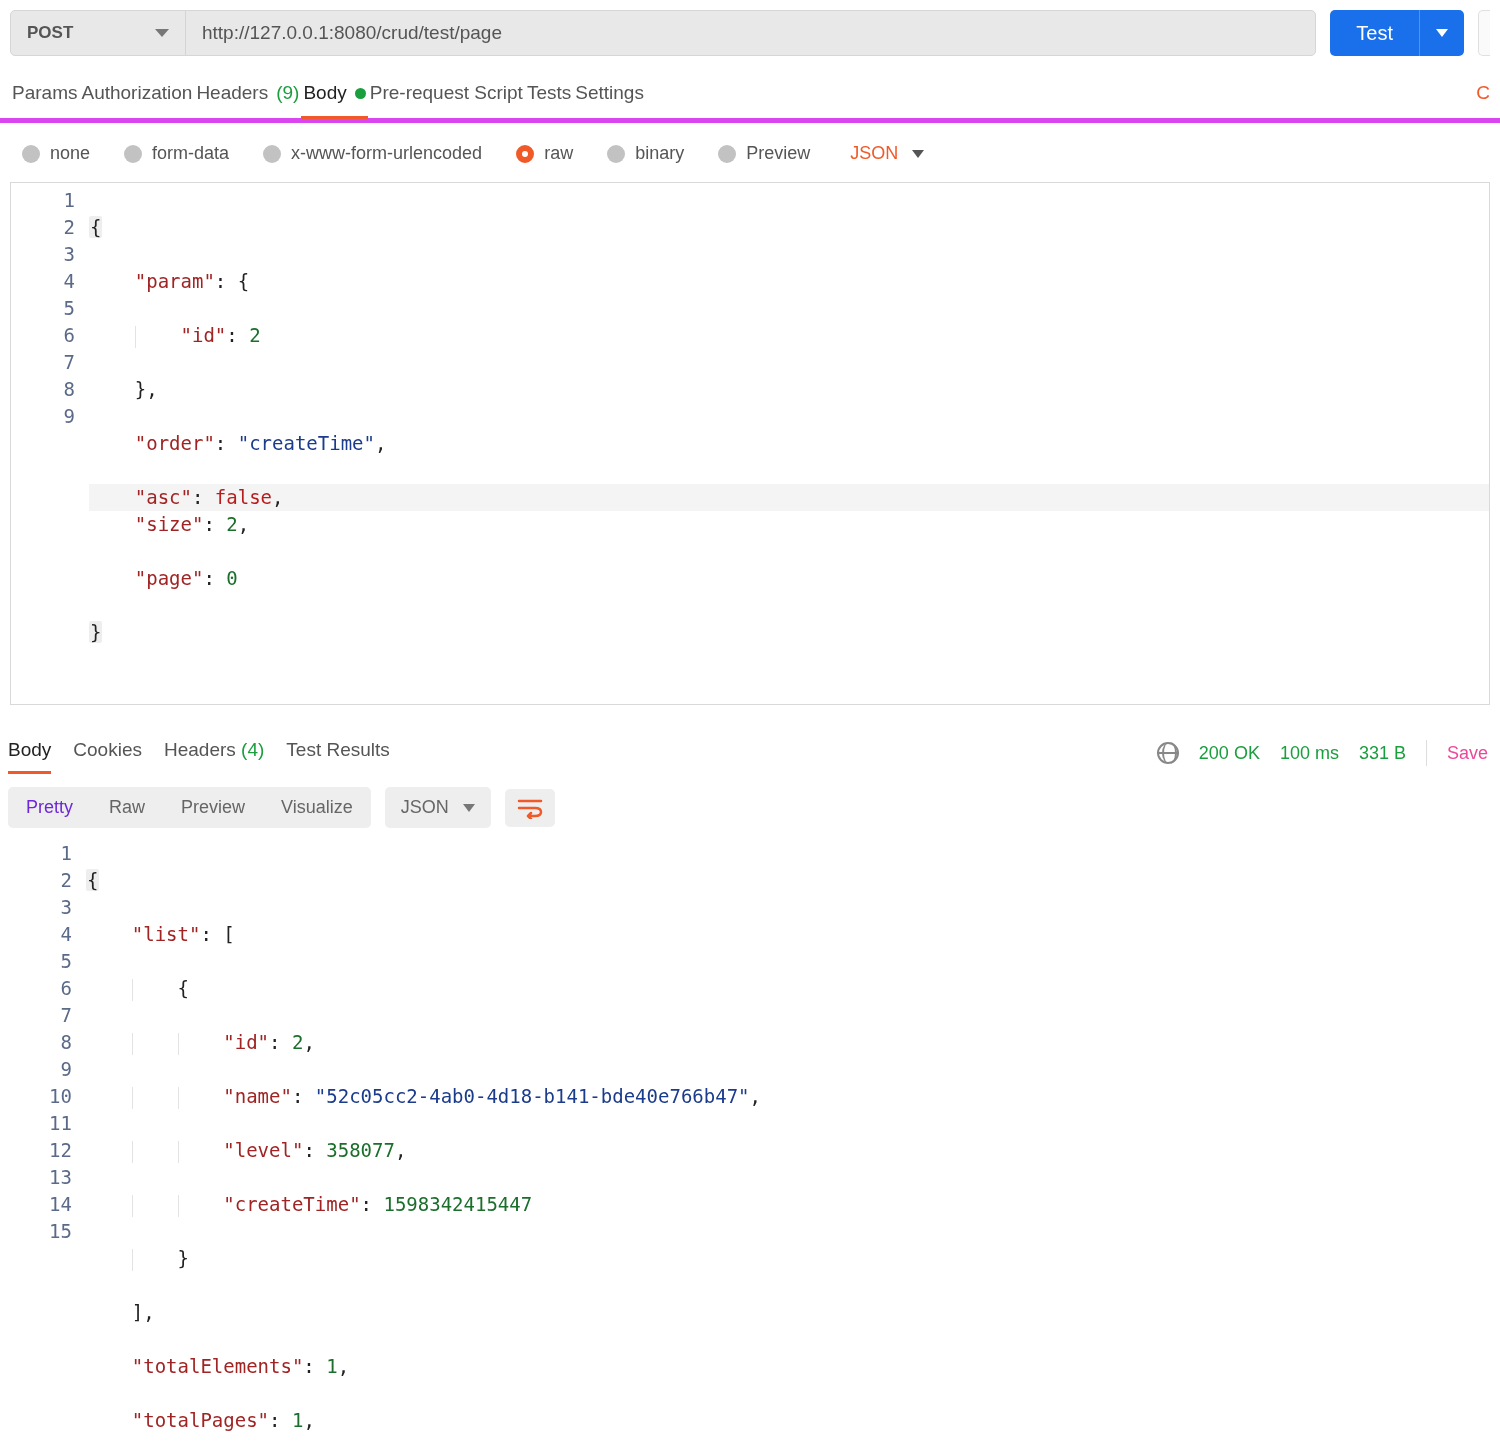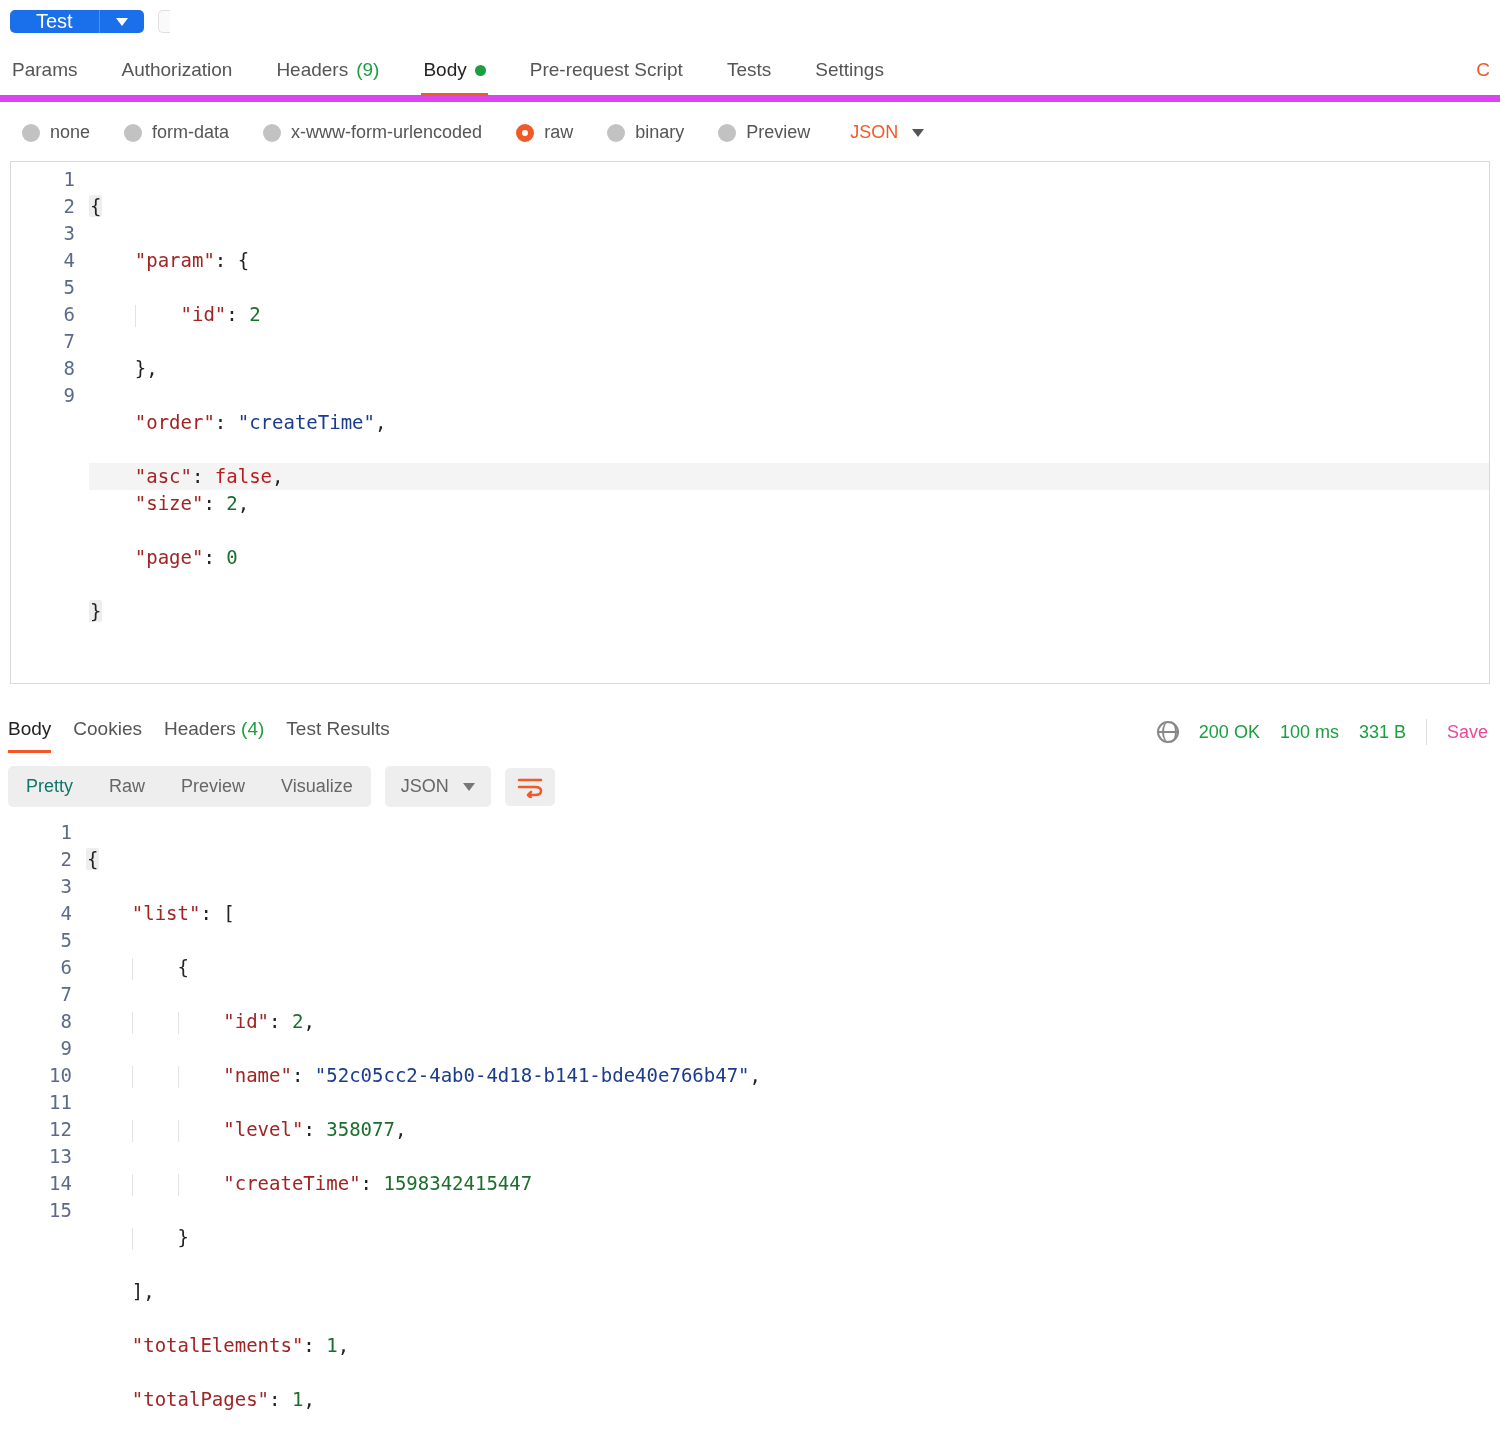--- a/index.html
+++ b/index.html
@@ -61,22 +61,21 @@
     width: 12px;
     background: #fafafa;
     border: 1px solid #e0e0e0;
     border-right: none;
     border-radius: 5px 0 0 5px;
   }
   .tabs {
     display: flex;
     align-items: center;
     padding: 8px 10px 0 10px;
-    gap: 40px;
-    border-bottom: 7px solid #d946ef;
+    border-bottom: 5px solid #d946ef;
     font-size: 19px;
     color: #555;
   }
   .tab {
     padding: 8px 2px 14px 2px;
     display: flex; align-items: center; gap: 8px;
     position: relative;
   }
   .tab.active { color: #222; font-weight: 500; }
   .tab.active::after {
@@ -132,30 +131,39 @@
   .resp-status .globe::after { content:""; position:absolute; left:-2px; right:-2px; top:50%; height:2px; margin-top:-1px; background:#888;}
   .resp-status .divider { width:1px; height:26px; background:#ddd; }
   .resp-status .save { color:#ec4899; }
   .view-row {
     display:flex; align-items:center; gap:14px; padding:14px 8px 8px;
   }
   .btn-group {
     display:flex; background:#eee; border-radius:5px; overflow:hidden;
   }
   .btn-group .btn { padding:10px 18px; color:#666; font-size:18px;}
-  .btn-group .btn.active { color:#0f766e; font-weight:500;}
+  .btn-group .btn.active { color:#6d28d9; font-weight:500;}
   .select-pill { display:flex; align-items:center; gap:14px; background:#eee; border-radius:5px; padding:10px 16px; color:#666; font-size:18px;}
   .select-pill .chev { width:0;height:0;border-left:6px solid transparent;border-right:6px solid transparent;border-top:8px solid #777;}
   .wrap-btn { background:#eee; border-radius:5px; padding:8px 12px; }
   .wrap-btn svg { display:block; }
 </style>
 </head>
 <body>
 
 <div class="top-row">
+  <div class="method-url">
+    <div class="method-select">
+      <span>POST</span>
+      <span class="chev"></span>
+    </div>
+    <div class="url-input">
+      <span>http://127.0.0.1:8080/crud/test/page</span>
+    </div>
+  </div>
   <div class="send-btn">
     <div class="send-main">
       <span>Test</span>
     </div>
     <div class="send-caret">
       <span class="chev"></span>
     </div>
   </div>
   <div class="right-edge"></div>
 </div>

